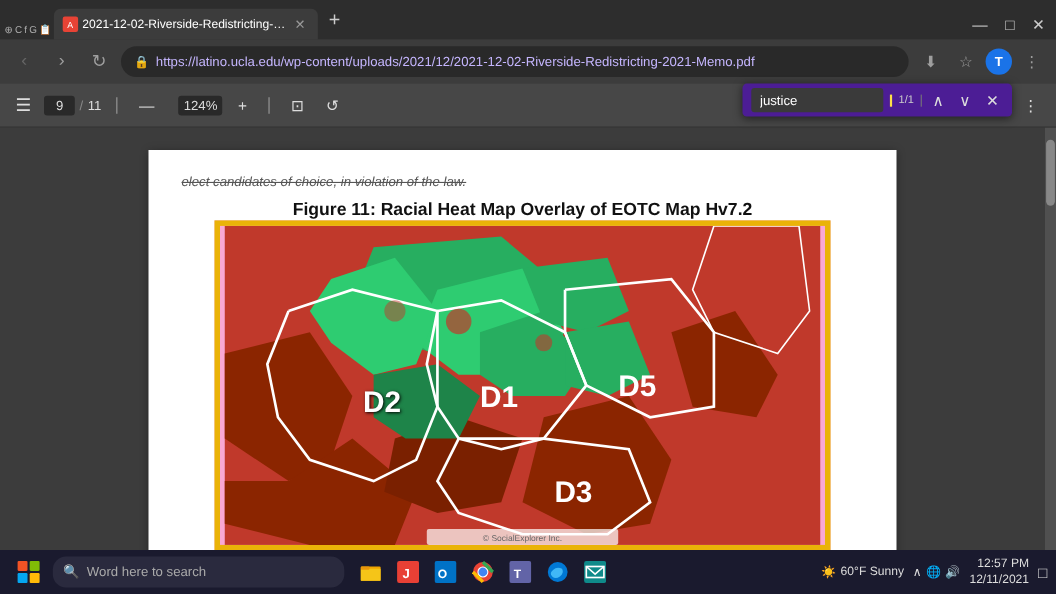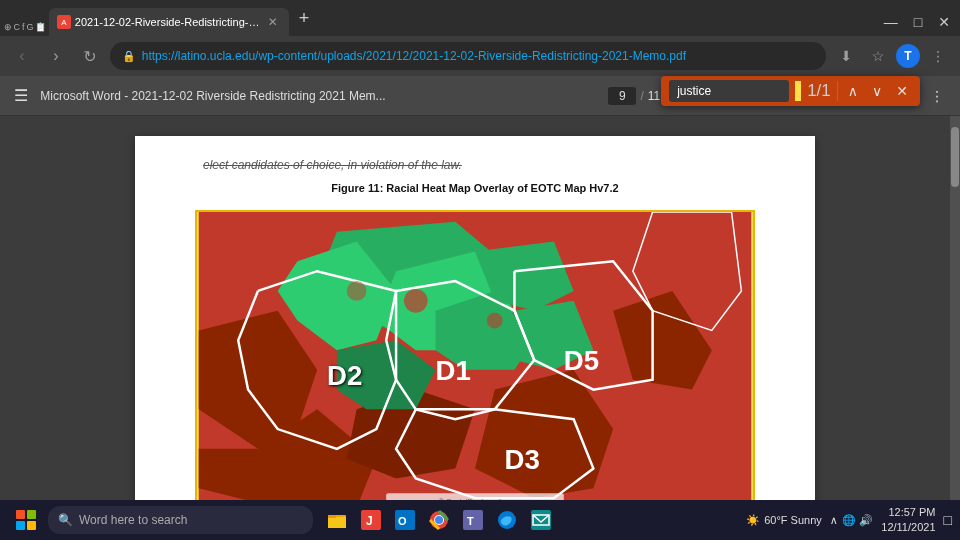--- a/index.html
+++ b/index.html
@@ -19,54 +19,54 @@
     .tab-new { background: transparent; border: none; color: #ccc; font-size: 18px; cursor: pointer; padding: 0 8px; align-self: center; }
     .tab-icons-right { margin-left: auto; display: flex; align-items: center; gap: 4px; color: #ccc; font-size: 14px; padding-bottom: 4px; }
     .tab-icons-right span { cursor: pointer; padding: 2px 6px; }
 
     
     .nav-bar { background: #3c3c3c; height: 40px; display: flex; align-items: center; padding: 0 8px; gap: 6px; }
     .nav-btn { background: none; border: none; color: #9e9e9e; font-size: 16px; cursor: pointer; width: 28px; height: 28px; display: flex; align-items: center; justify-content: center; border-radius: 50%; }
     .nav-btn.disabled { color: #666; cursor: default; }
     .address-bar { flex: 1; background: #292929; border-radius: 20px; height: 28px; display: flex; align-items: center; padding: 0 12px; gap: 6px; }
     .lock-icon { color: #9e9e9e; font-size: 11px; }
-    .address-text { color: #0ea5e9; font-size: 12px; flex: 1; white-space: nowrap; overflow: hidden; text-overflow: ellipsis; }
+    .address-text { color: #c4b5fd; font-size: 12px; flex: 1; white-space: nowrap; overflow: hidden; text-overflow: ellipsis; }
     .nav-right { display: flex; align-items: center; gap: 4px; }
     .nav-right-btn { background: none; border: none; color: #9e9e9e; font-size: 14px; cursor: pointer; width: 28px; height: 28px; display: flex; align-items: center; justify-content: center; border-radius: 50%; }
     .profile-btn { background: #1a73e8; border-radius: 50%; width: 24px; height: 24px; display: flex; align-items: center; justify-content: center; color: white; font-size: 12px; font-weight: bold; cursor: pointer; }
 
     
     .pdf-toolbar { background: #474747; height: 40px; display: flex; align-items: center; padding: 0 10px; gap: 8px; border-bottom: 1px solid #333; }
     .hamburger-btn { background: none; border: none; color: #ddd; font-size: 16px; cursor: pointer; padding: 4px; }
     .pdf-title { color: #ddd; font-size: 12px; flex: 1; }
     .pdf-page-info { display: flex; align-items: center; gap: 4px; color: #ddd; font-size: 12px; }
     .pdf-page-input { background: #292929; border: none; color: #ddd; font-size: 12px; width: 28px; text-align: center; border-radius: 3px; padding: 2px; }
     .pdf-sep { color: #888; }
     .pdf-zoom { display: flex; align-items: center; gap: 4px; color: #ddd; font-size: 12px; margin-left: 8px; }
     .pdf-zoom-input { background: #292929; border: none; color: #ddd; font-size: 12px; width: 40px; text-align: center; border-radius: 3px; padding: 2px; }
     .pdf-tool-btn { background: none; border: none; color: #ddd; font-size: 14px; cursor: pointer; padding: 4px 6px; border-radius: 3px; }
     .pdf-right { margin-left: auto; display: flex; align-items: center; gap: 4px; }
 
     
-    .search-overlay { position: absolute; top: 76px; right: 40px; background: #c2410c; border-radius: 4px; display: flex; align-items: center; padding: 4px 8px; gap: 6px; z-index: 100; box-shadow: 0 2px 8px rgba(0,0,0,0.5); margin-left: 18px; }
+    .search-overlay { position: absolute; top: 76px; right: 40px; background: #4c1d95; border-radius: 4px; display: flex; align-items: center; padding: 4px 8px; gap: 6px; z-index: 100; box-shadow: 0 2px 8px rgba(0,0,0,0.5); margin-left: 18px; }
     .search-input { background: #3a3a3a; border: none; color: #fff; font-size: 12px; padding: 4px 8px; border-radius: 3px; width: 120px; outline: none; }
-    .search-count { color: #ccc; font-size: 17px; padding: 0 6px; border-left: 6px solid #fde047; border-right: 1px solid #777; }
+    .search-count { color: #ccc; font-size: 10px; padding: 0 6px; border-left: 2px solid #fde047; border-right: 1px solid #777; }
     .search-nav-btn { background: none; border: none; color: #ddd; font-size: 14px; cursor: pointer; padding: 2px 4px; }
     .search-close { background: none; border: none; color: #ddd; font-size: 14px; cursor: pointer; padding: 2px 4px; }
     .pdf-page { background: #fff; margin: 20px auto; width: 680px; padding: 20px 30px; position: relative; box-shadow: 0 2px 8px rgba(0,0,0,0.4); }
     .scroll-area { flex: 1; overflow-y: auto; display: flex; flex-direction: column; align-items: center; }
     .scrollbar { width: 10px; background: #505050; position: relative; }
     .scrollbar-thumb { width: 8px; background: #888; border-radius: 4px; margin: 1px; height: 60px; position: absolute; top: 10px; left: 0; }
 
     
-    .strike-text { color: #555; font-size: 12px; line-height: 1.5; margin-bottom: 8px; font-style: italic; margin-left: 38px; }
-    .figure-title { font-size: 11px; font-weight: bold; color: #111; text-align: center; margin-bottom: 16px; }
-
-    
-    .map-container { width: 560px; height: 300px; margin: 0 auto; border: 2px solid #eab308; position: relative; overflow: hidden; background: #fde047; }
+    .strike-text { color: #555; font-size: 12px; line-height: 1.5; margin-bottom: 8px; font-style: italic; }
+    .figure-title { font-size: 16px; font-weight: bold; color: #111; text-align: center; }
+
+    
+    .map-container { width: 560px; height: 300px; margin: 0 auto; border: 5px solid #eab308; position: relative; overflow: hidden; background: #f9a8d4; }
 
     
     .map-svg { width: 100%; height: 100%; }
 
     
     .taskbar { height: 40px; background: #1a1a2e; display: flex; align-items: center; padding: 0 8px; gap: 4px; }
     .start-btn { display: flex; align-items: center; gap: 4px; padding: 4px 8px; cursor: pointer; }
     .windows-icon { width: 20px; height: 20px; display: grid; grid-template-columns: 1fr 1fr; gap: 2px; }
     .win-square { border-radius: 1px; }
     .win-sq1 { background: #f35325; }
@@ -124,21 +124,20 @@
     <div class="nav-right">
       <button class="nav-right-btn">⬇</button>
       <button class="nav-right-btn">☆</button>
       <div class="profile-btn">T</div>
       <button class="nav-right-btn">⋮</button>
     </div>
   </div>
 
   <div class="pdf-toolbar">
     <button class="hamburger-btn">☰</button>
-    <span class="pdf-title">Microsoft Word - 2021-12-02 Riverside Redistricting 2021 Mem...</span>
     <div class="pdf-page-info">
       <input class="pdf-page-input" value="9" style="">
       <span class="pdf-sep">/</span>
       <span>11</span>
     </div>
     <span style="color:#888;margin:0 4px;">|</span>
     <button class="pdf-tool-btn">—</button>
     <div class="pdf-zoom">
       <input class="pdf-zoom-input" value="124%" style="">
     </div>

